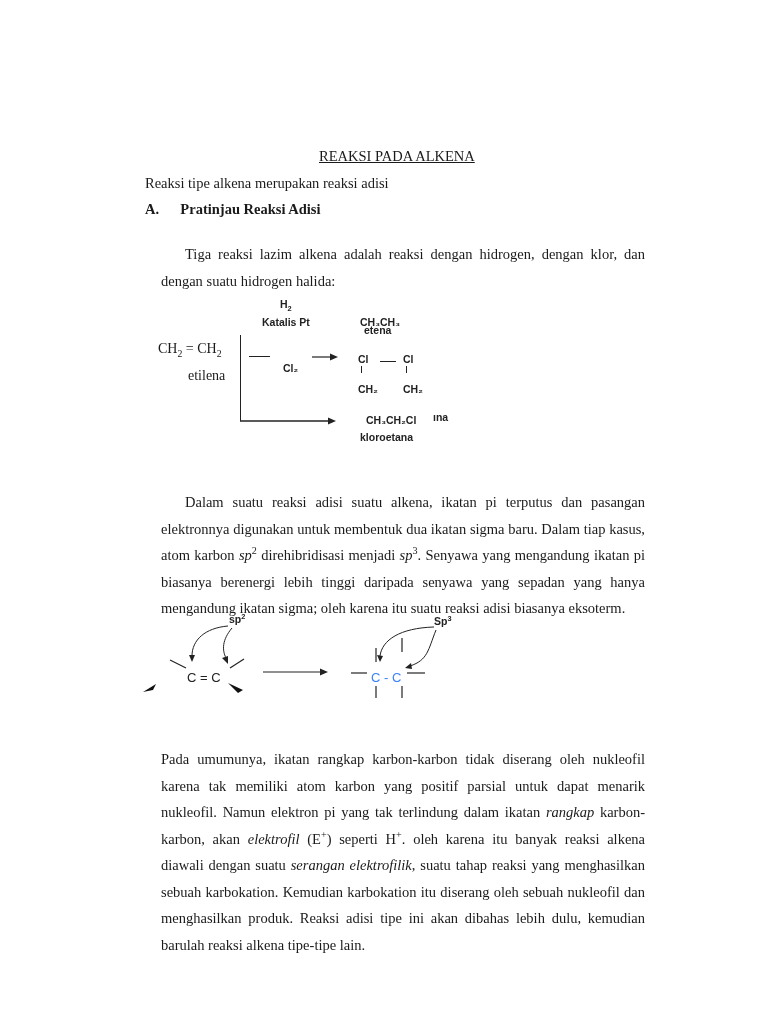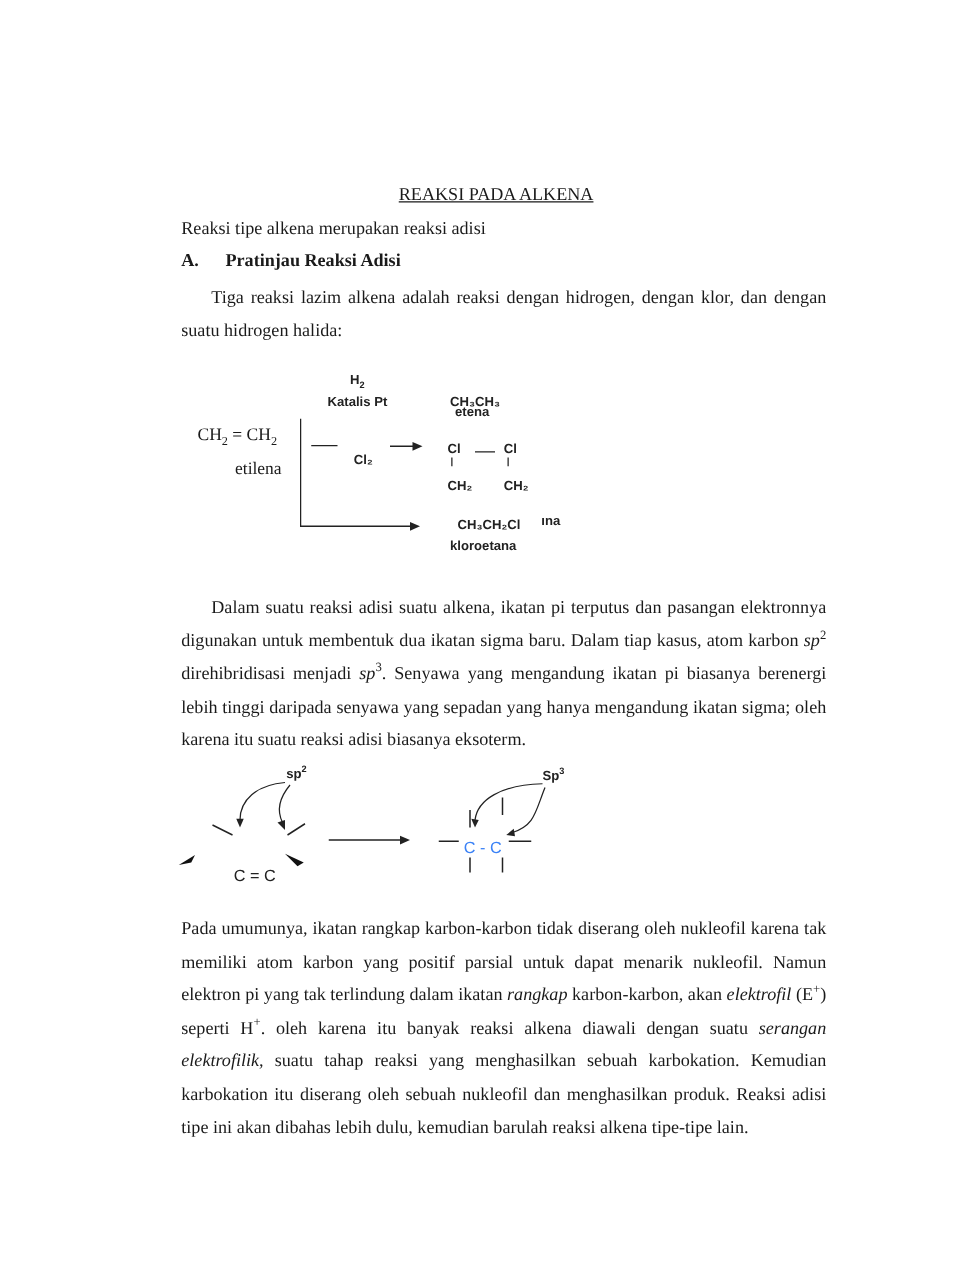--- a/index.html
+++ b/index.html
@@ -3,21 +3,21 @@
 <meta charset="utf-8">
 <style>
   html, body { margin:0; padding:0; background:#ffffff; }
   body { width:768px; height:1024px; position:relative; overflow:hidden; color:#1a1a1a;
          font-family:"Liberation Serif", "DejaVu Serif", serif; }
   .abs { position:absolute; white-space:nowrap; }
   .serif { font-family:"Liberation Serif", "DejaVu Serif", serif; font-size:14.5px; }
   .sans { font-family:"Liberation Sans", "DejaVu Sans", sans-serif; font-weight:bold; font-size:10.5px; color:#222; }
   .para { position:absolute; left:145px; width:516px; font-size:14.5px; line-height:26.5px;
           text-align:justify; text-align-last:left; }
-  .para p { margin:0; }
+  .para p { margin:16px; }
   .indent { text-indent:24px; }
   sub, sup { font-size:70%; line-height:0; }
   .line { position:absolute; background:#222; }
   svg { position:absolute; overflow:visible; }
 </style>
 </head>
 <body>
 
 <div class="abs serif" style="left:319px; top:148px;text-decoration:underline;">REAKSI PADA ALKENA</div>
 
@@ -69,21 +69,21 @@
 </div>
 
 <div class="para" style="top:473px;">
   <p class="indent"><span>Dalam suatu reaksi adisi suatu alkena, ikatan pi terputus dan pasangan elektronnya digunakan untuk membentuk dua ikatan sigma baru. Dalam tiap kasus, atom karbon </span><i>sp</i><sup>2</sup><span> direhibridisasi menjadi </span><i>sp</i><sup>3</sup><span>. Senyawa yang mengandung ikatan pi biasanya berenergi lebih tinggi daripada senyawa yang sepadan yang hanya mengandung ikatan sigma; oleh karena itu suatu reaksi adisi biasanya eksoterm.</span></p>
 </div>
 
 <div>
   <div class="abs" style="left:229px; top:613px; font-family:'Liberation Sans','DejaVu Sans',sans-serif; font-size:10.5px; font-weight:bold; color:#222;"><span>sp</span><sup>2</sup></div>
   <div class="abs" style="left:434px; top:615px; font-family:'Liberation Sans','DejaVu Sans',sans-serif; font-size:10.5px; font-weight:bold; color:#222;text-align:center;"><span>Sp</span><sup>3</sup></div>
 
-  <div class="abs" style="left:187px; top:670px; font-family:'Liberation Sans','DejaVu Sans',sans-serif; font-size:13px; color:#222;margin-top:23px;"><span>C</span> <span>=</span> <span>C</span></div>
+  <div class="abs" style="left:187px; top:670px; font-family:'Liberation Sans','DejaVu Sans',sans-serif; font-size:13px; color:#222;"><span>C</span> <span>=</span> <span>C</span></div>
   <div class="abs" style="left:371px; top:670px; font-family:'Liberation Sans','DejaVu Sans',sans-serif; font-size:13px; color:#3b82f6;"><span>C</span> <span>-</span> <span>C</span></div>
 
   <svg width="1" height="1" style="left:0; top:0;">
 
     <line x1="170" y1="660" x2="186" y2="668" stroke="#222" stroke-width="1.2"></line>
     <line x1="230" y1="668" x2="244" y2="659" stroke="#222" stroke-width="1.2"></line>
     <polygon points="228,683 243,690 238,693" fill="#111"></polygon>
     <polygon points="143,692 156,684 153,690" fill="#111"></polygon>
 
     <path d="M228,626 C205,628 192,640 192,656" stroke="#222" stroke-width="1" fill="none"></path>

